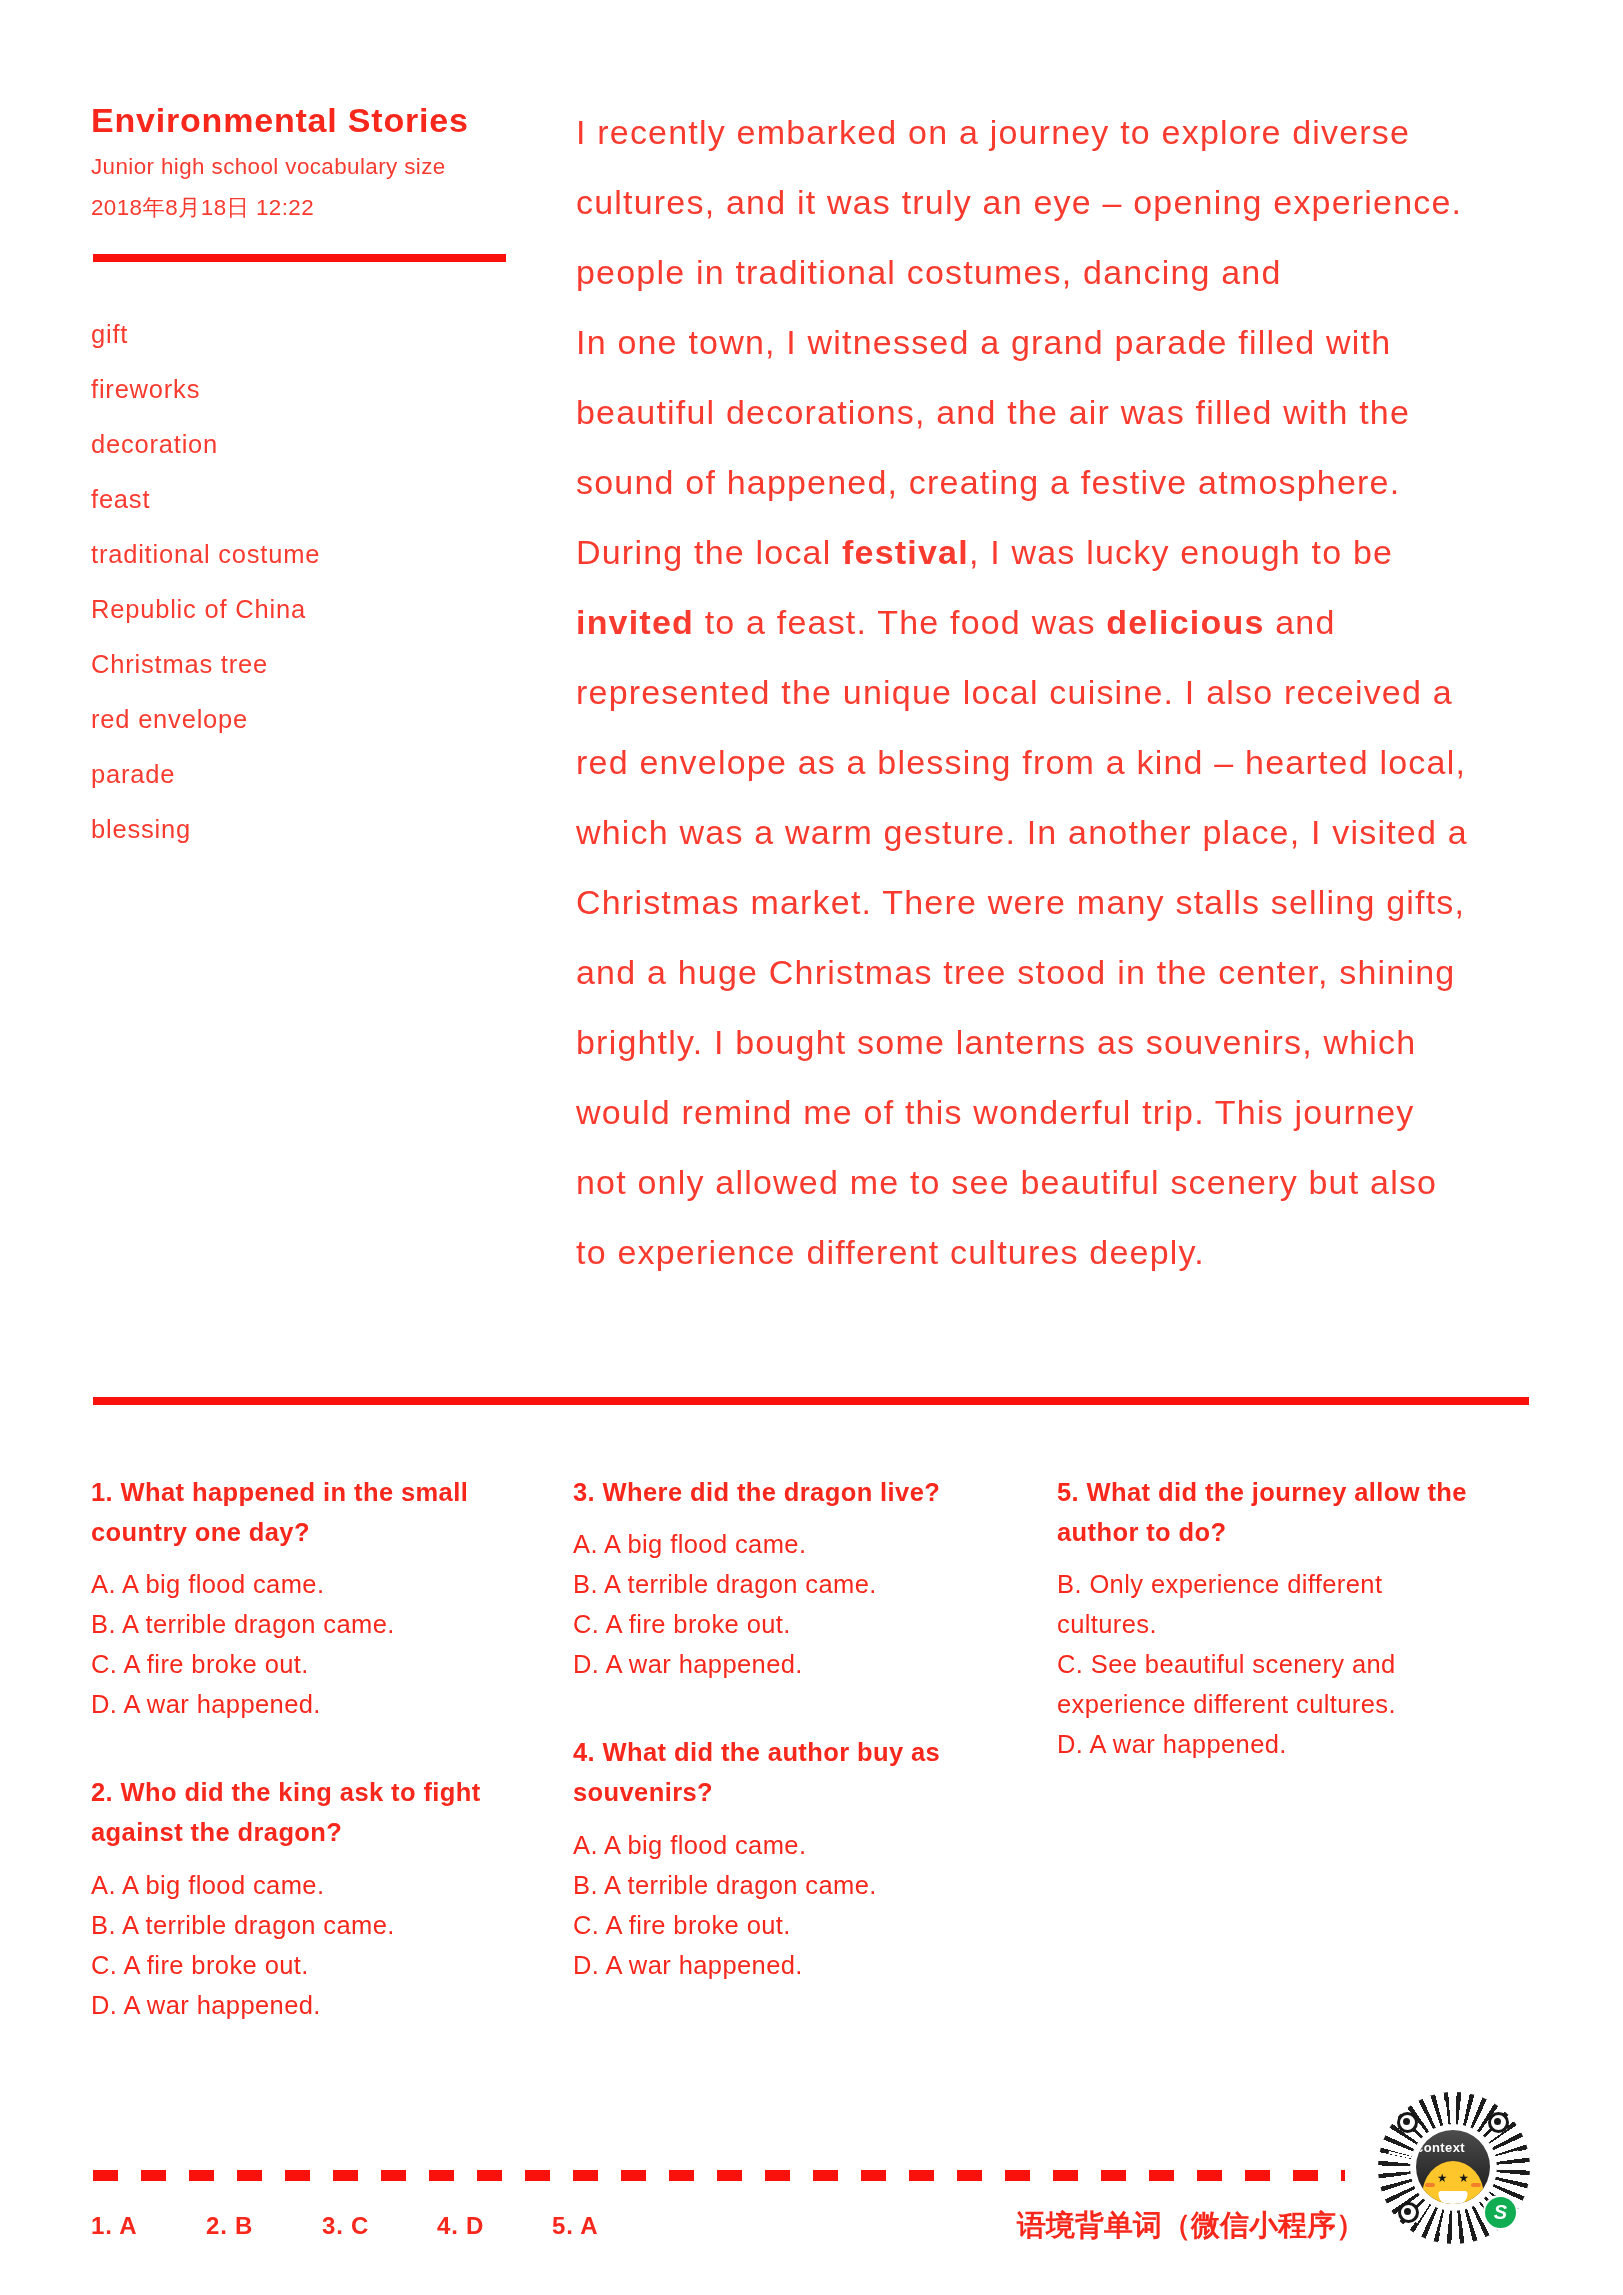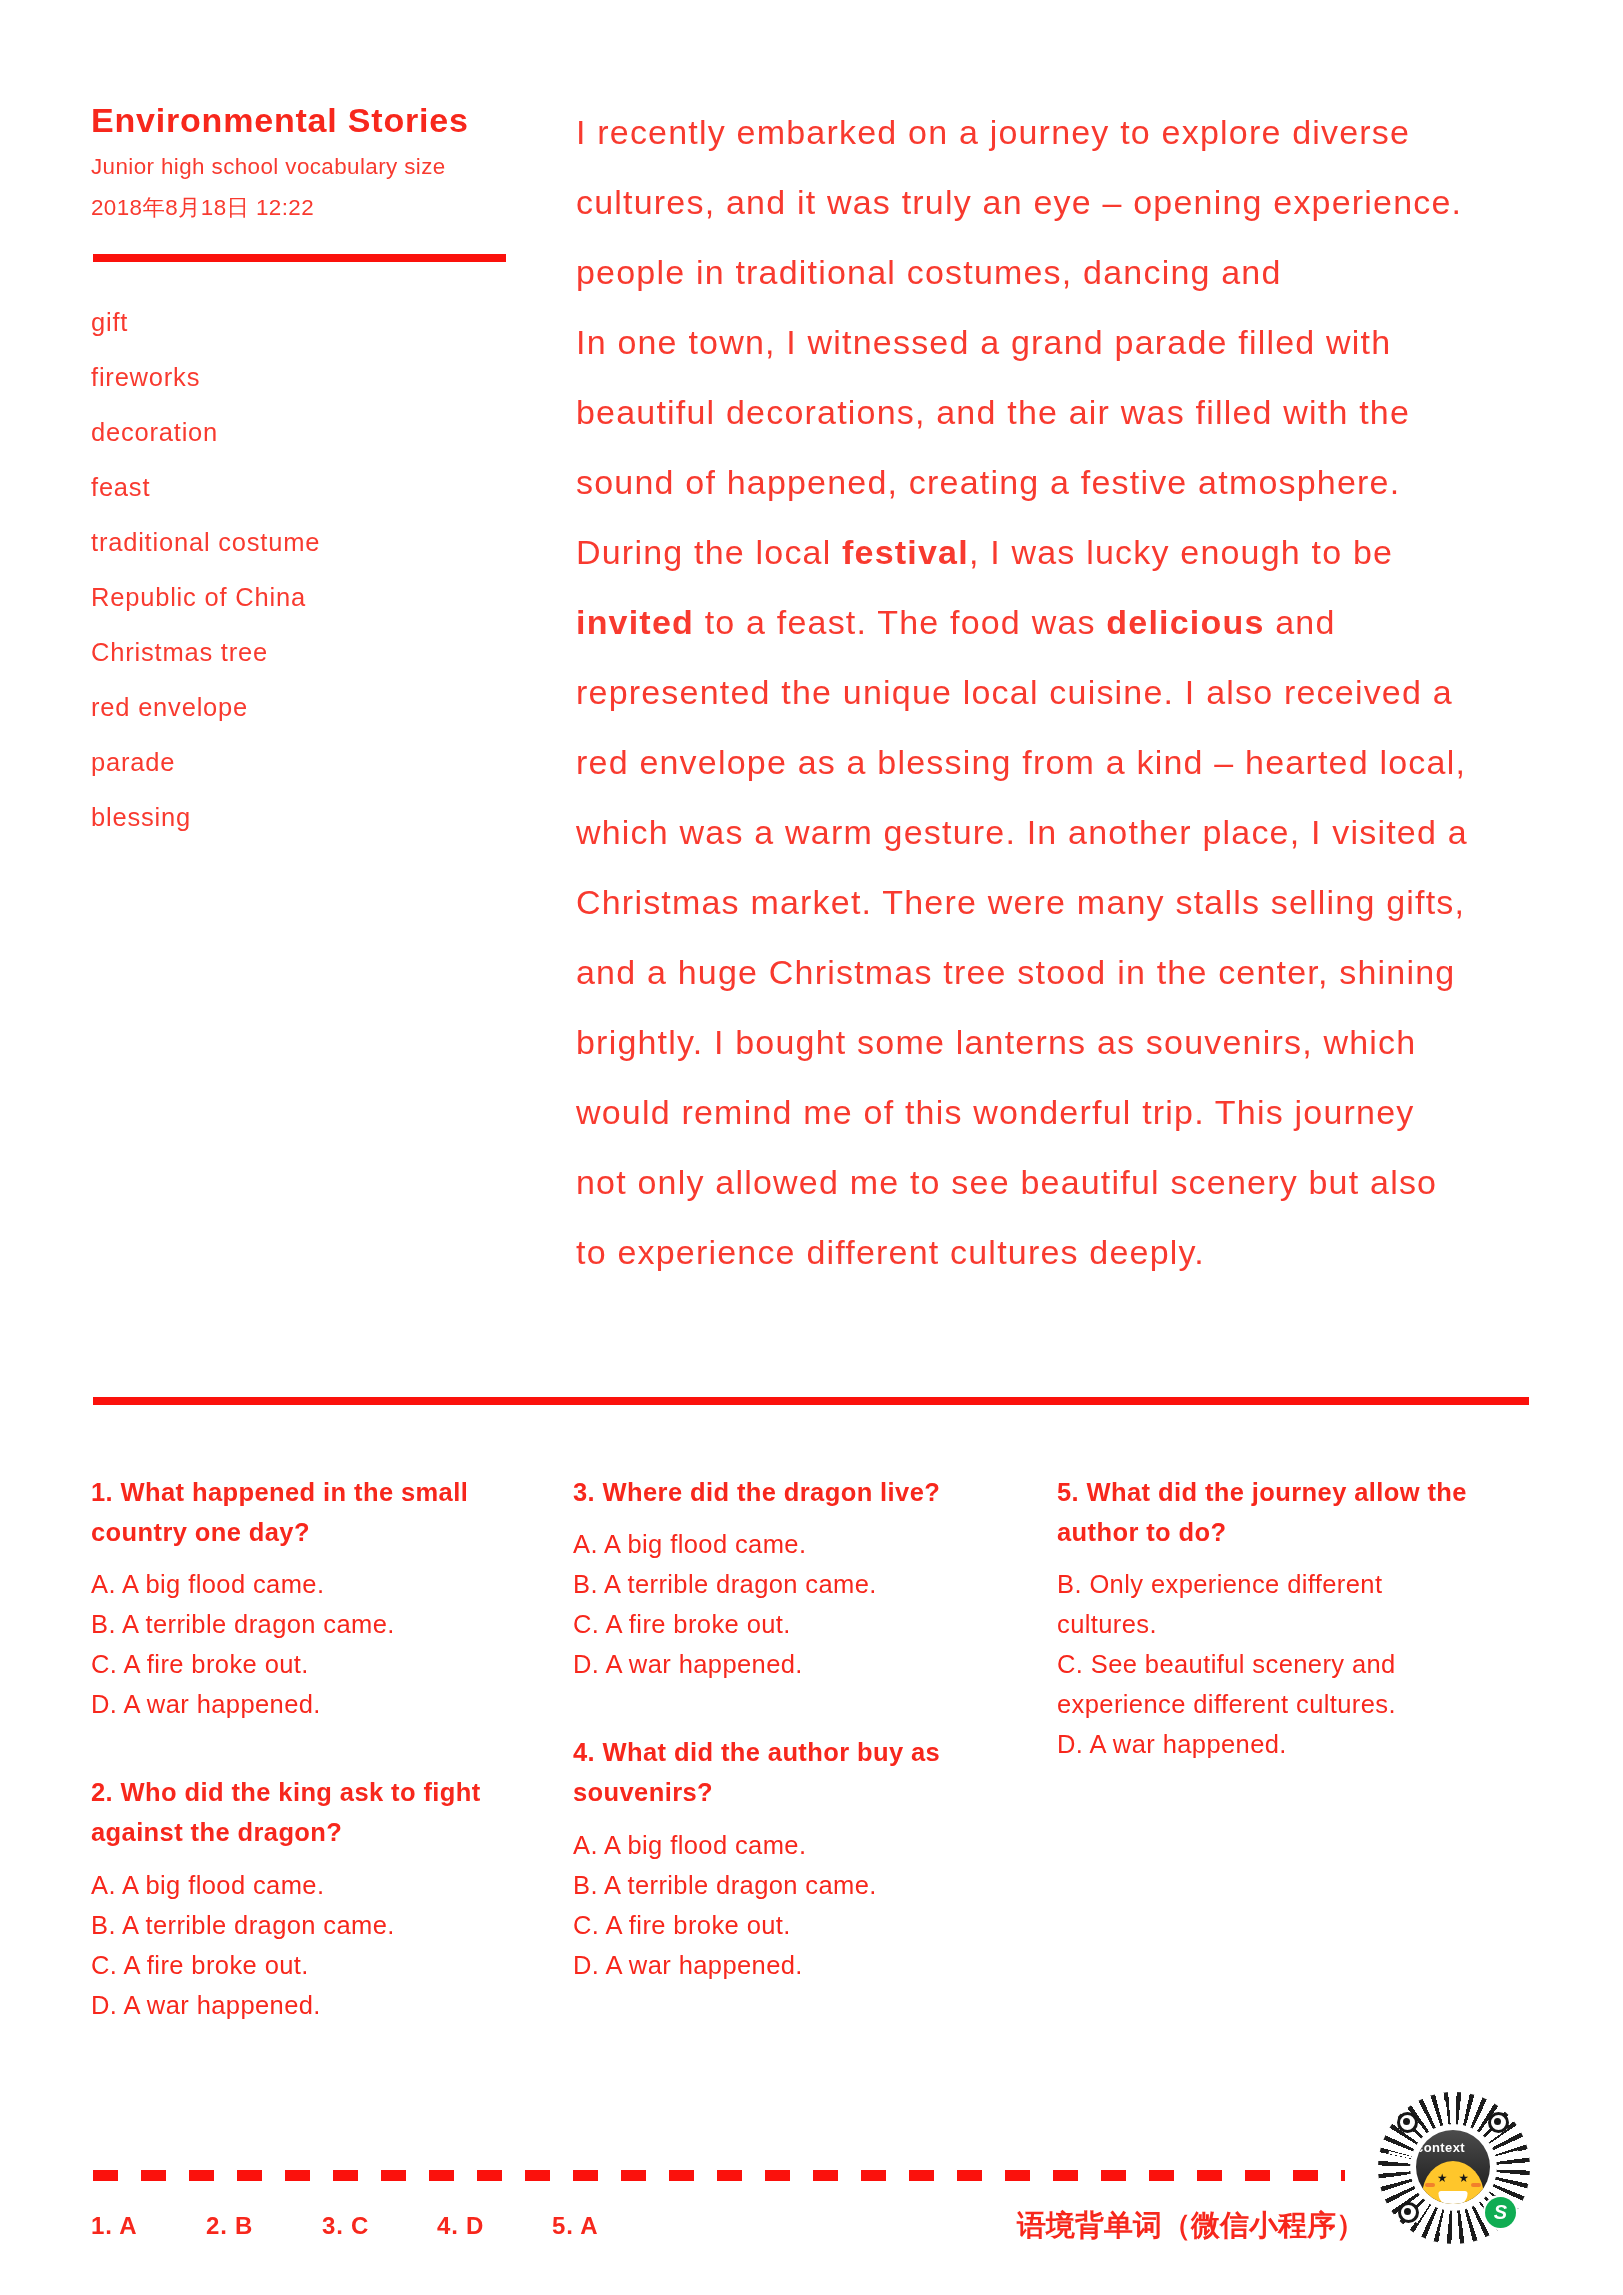--- a/index.html
+++ b/index.html
@@ -12,21 +12,21 @@
   }
   .abs { position:absolute; }
 
   
   .hdr-title { left:91px; top:73px; font-size:34px; font-weight:700; color:var(--red-deep); letter-spacing:0.8px; }
   .hdr-sub   { left:91px; top:126px; font-size:22.4px; letter-spacing:0.4px; }
   .hdr-date  { left:91px; top:164px; font-size:22.4px; letter-spacing:0.4px; }
   .rule-top  { left:93px; top:226px; width:413px; height:7.7px; background:var(--rule); }
 
   
-  .vocab { left:91px; top:267px; list-style:none; margin:0; padding:0; }
+  .vocab { left:91px; top:279px; list-style:none; margin:0; padding:0; }
   .vocab li { line-height:55px; font-size:25.5px; letter-spacing:0.8px; white-space:nowrap; }
 
   
   .passage { left:576px; top:69px; width:1005px; }
   .pline { line-height:70px; font-size:34px; letter-spacing:1.2px; white-space:nowrap; }
   .pline b { font-weight:700; }
 
   .rule-mid { left:93px; top:1369px; width:1436px; height:7.7px; background:var(--rule); }
 
   

